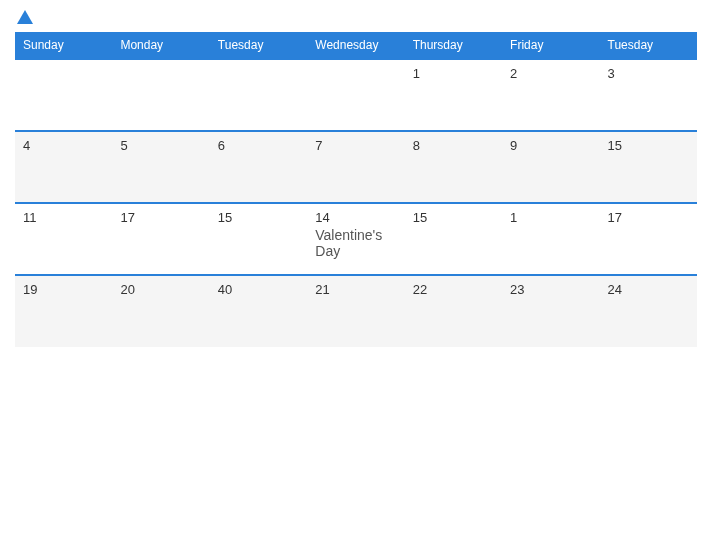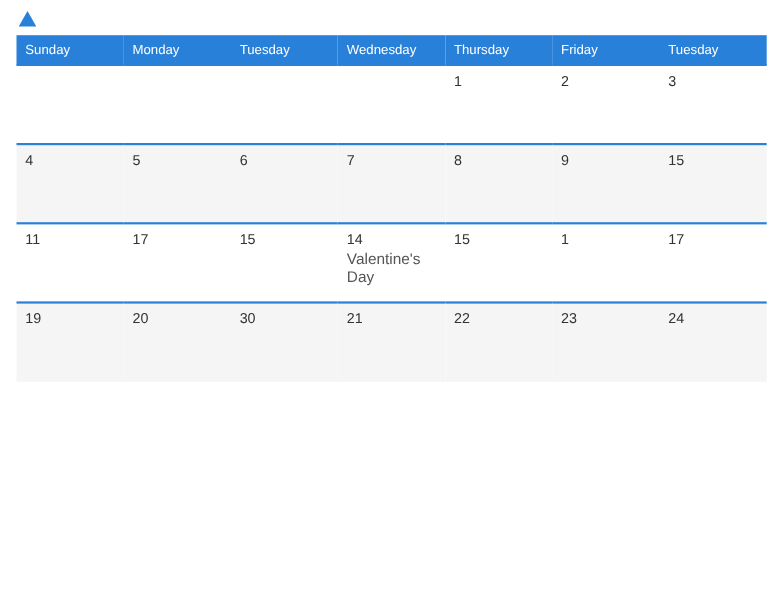--- a/index.html
+++ b/index.html
@@ -190,21 +190,21 @@
           </td>
         </tr>
         <tr>
           <td>
             <span class="day-number">19</span>
           </td>
           <td>
             <span class="day-number">20</span>
           </td>
           <td>
-            <span class="day-number">30</span>
+            <span class="day-number">40</span>
           </td>
           <td>
             <span class="day-number">21</span>
           </td>
           <td>
             <span class="day-number">22</span>
           </td>
           <td>
             <span class="day-number">23</span>
           </td>

